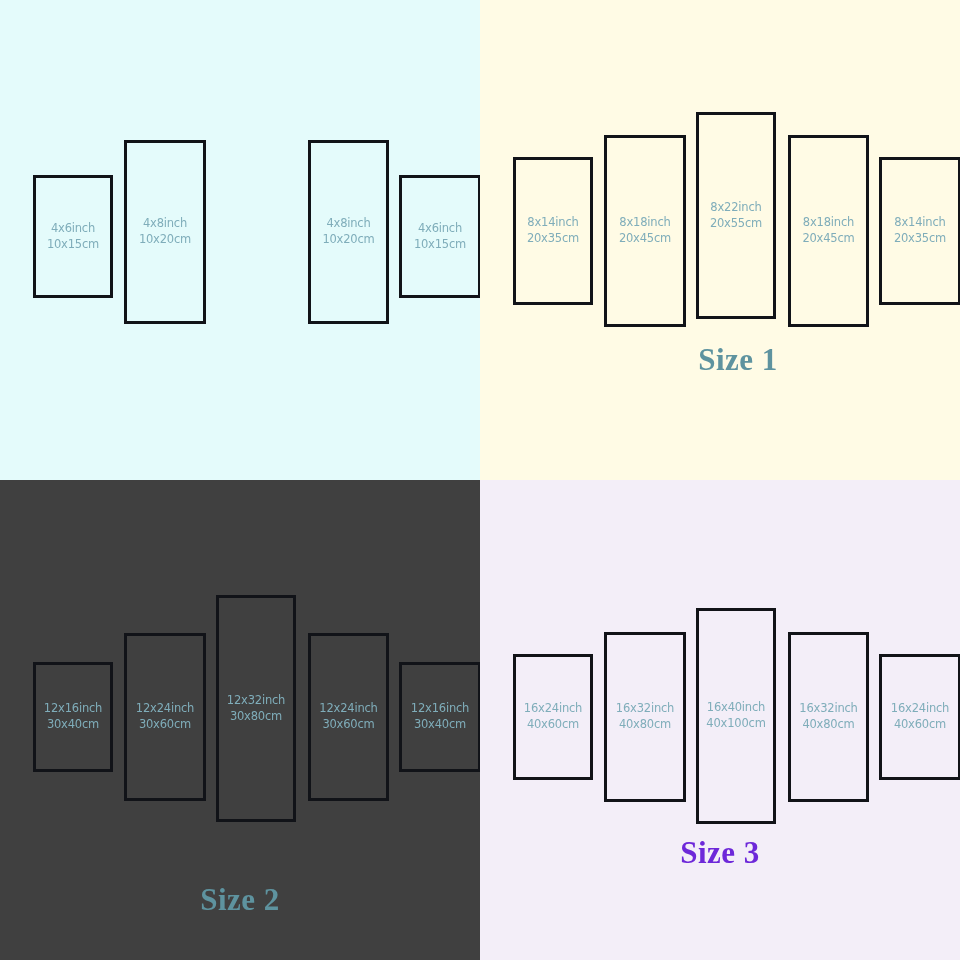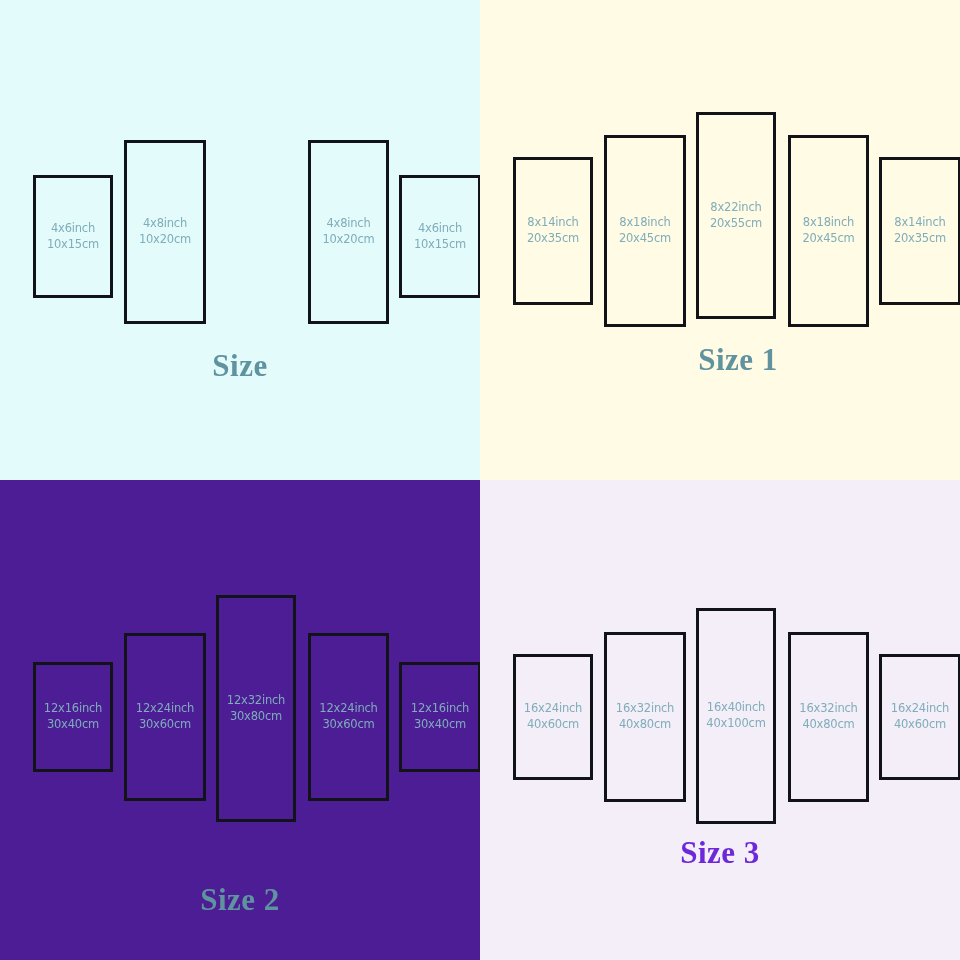--- a/index.html
+++ b/index.html
@@ -88,21 +88,20 @@
         <div class="panel" style="left: 108px; top: 112px; width: 82px; height: 184px; border-color: rgb(17, 19, 24);">
           <div class="panel-label" style="color: rgb(127, 173, 186);"><span>4x8inch</span><span class="line2">10x20cm</span></div>
         </div>
         <div class="panel" style="left: 292px; top: 112px; width: 81px; height: 184px; border-color: rgb(17, 19, 24);">
           <div class="panel-label" style="color: rgb(127, 173, 186);"><span>4x8inch</span><span class="line2">10x20cm</span></div>
         </div>
         <div class="panel" style="left: 383px; top: 147px; width: 82px; height: 123px; border-color: rgb(17, 19, 24);">
           <div class="panel-label" style="color: rgb(127, 173, 186);"><span>4x6inch</span><span class="line2">10x15cm</span></div>
         </div>
       </div>
-    <div class="quad-title" style="color: rgb(94, 147, 159);">Size</div>
   </div>
 
   <div class="quadrant q-tr" style="background: rgb(255, 251, 229);">
     <div class="panel-stage">
         <div class="panel" style="left: 17px; top: 129px; width: 80px; height: 148px; border-color: rgb(17, 19, 24);">
           <div class="panel-label" style="color: rgb(127, 173, 186);"><span>8x14inch</span><span class="line2">20x35cm</span></div>
         </div>
         <div class="panel" style="left: 108px; top: 107px; width: 82px; height: 192px; border-color: rgb(17, 19, 24);">
           <div class="panel-label" style="color: rgb(127, 173, 186);"><span>8x18inch</span><span class="line2">20x45cm</span></div>
         </div>
@@ -112,21 +111,21 @@
         <div class="panel" style="left: 292px; top: 107px; width: 81px; height: 192px; border-color: rgb(17, 19, 24);">
           <div class="panel-label" style="color: rgb(127, 173, 186);"><span>8x18inch</span><span class="line2">20x45cm</span></div>
         </div>
         <div class="panel" style="left: 383px; top: 129px; width: 82px; height: 148px; border-color: rgb(17, 19, 24);">
           <div class="panel-label" style="color: rgb(127, 173, 186);"><span>8x14inch</span><span class="line2">20x35cm</span></div>
         </div>
       </div>
     <div class="quad-title" style="color: rgb(94, 147, 159);">Size 1</div>
   </div>
 
-  <div class="quadrant q-bl" style="background: #4c1d95;">
+  <div class="quadrant q-bl" style="background: #404040;">
     <div class="panel-stage">
         <div class="panel" style="left: 17px; top: 154px; width: 80px; height: 110px; border-color: rgb(17, 19, 24);">
           <div class="panel-label" style="color: rgb(127, 173, 186);"><span>12x16inch</span><span class="line2">30x40cm</span></div>
         </div>
         <div class="panel" style="left: 108px; top: 125px; width: 82px; height: 168px; border-color: rgb(17, 19, 24);">
           <div class="panel-label" style="color: rgb(127, 173, 186);"><span>12x24inch</span><span class="line2">30x60cm</span></div>
         </div>
         <div class="panel" style="left: 200px; top: 87px; width: 80px; height: 227px; border-color: rgb(17, 19, 24);">
           <div class="panel-label" style="color: rgb(127, 173, 186);"><span>12x32inch</span><span class="line2">30x80cm</span></div>
         </div>

